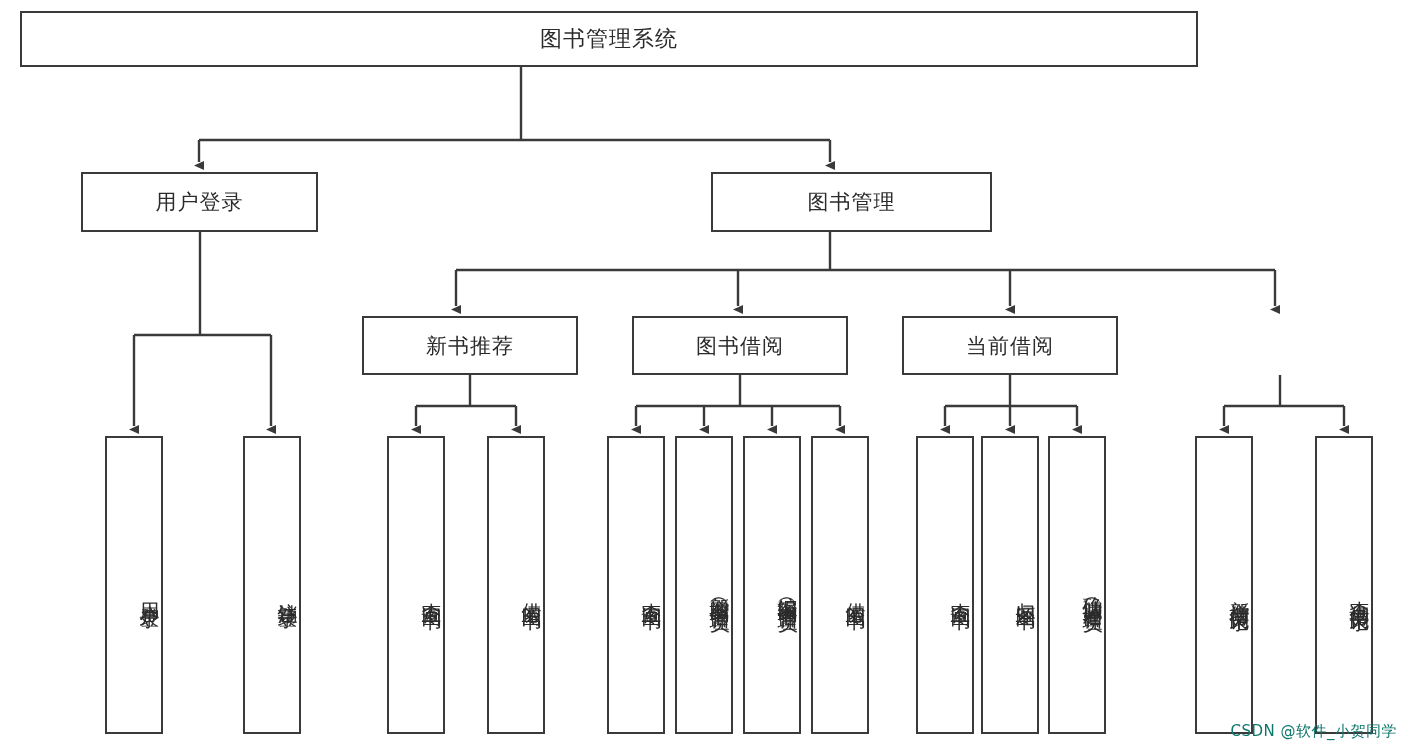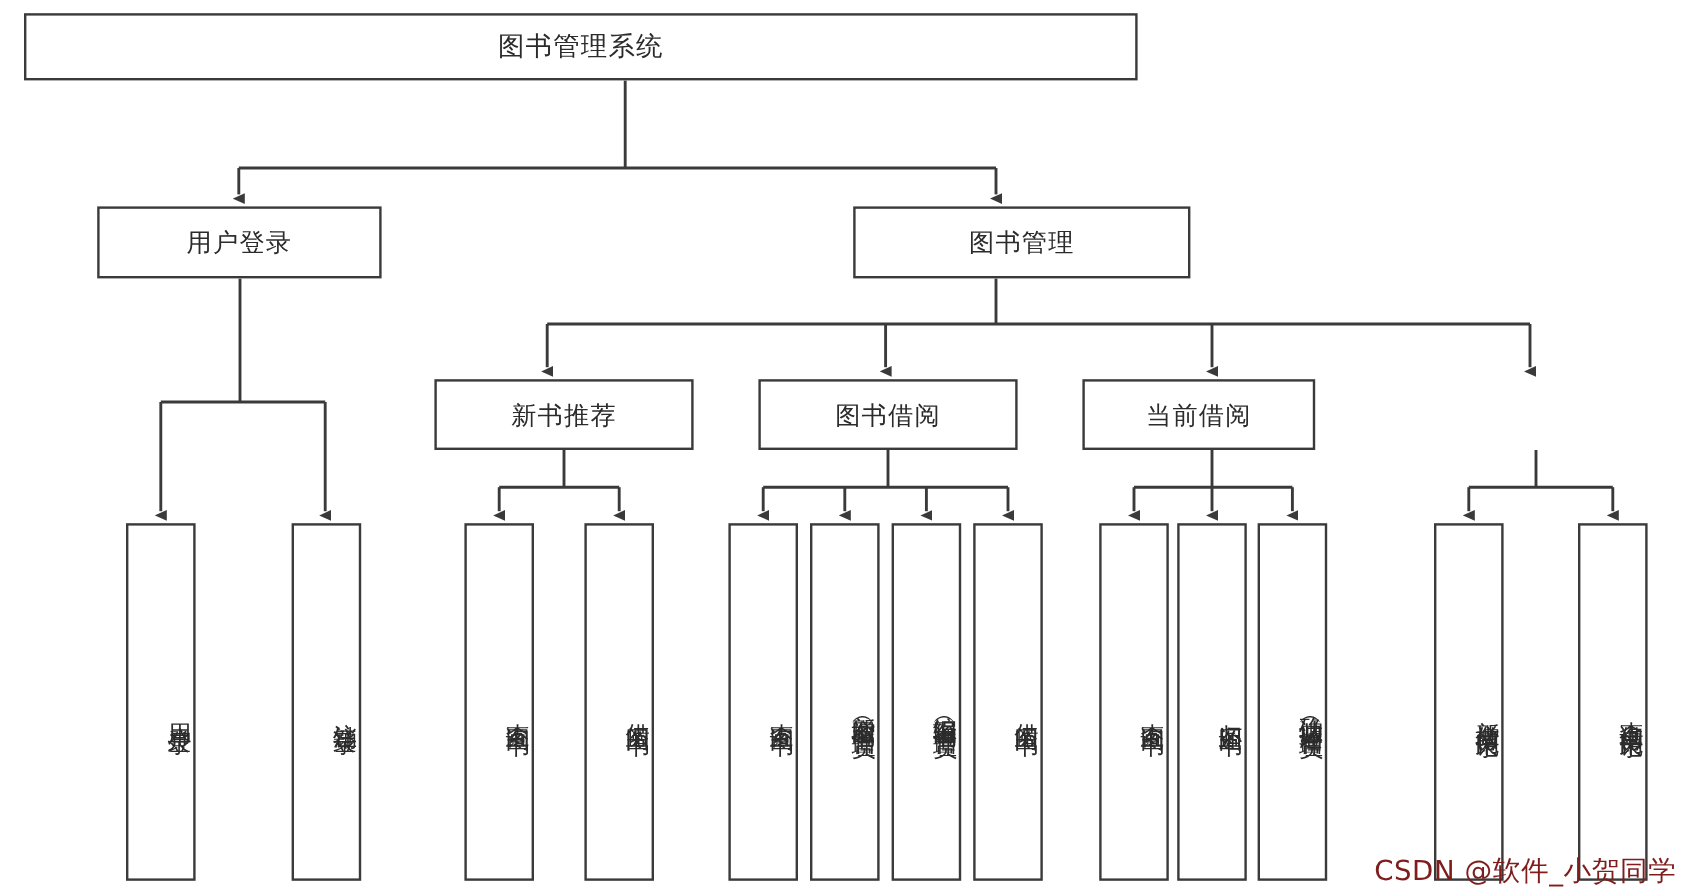--- a/index.html
+++ b/index.html
@@ -53,22 +53,22 @@
     letter-spacing: 2.5px;
     align-items: flex-start;
     justify-content: center;
     padding-top: 14px;
     text-align: center;
   }
   .watermark {
     position: absolute;
     right: 8px;
     bottom: 6px;
-    font-size: 23px;
-    color: #7f1d1d;
+    font-size: 15px;
+    color: #0f766e;
     letter-spacing: 0.5px;
     white-space: nowrap;
     z-index: 3;
   }
 </style>
 </head>
 <body>
 
 <div id="canvas">
 
@@ -108,28 +108,28 @@
         <path d="M945 406 L945 426" marker-end="url(#arrowhead)"></path>
         <path d="M1010 406 L1010 426" marker-end="url(#arrowhead)"></path>
         <path d="M1077 406 L1077 426" marker-end="url(#arrowhead)"></path>
         <path d="M1280 375 L1280 406"></path>
         <path d="M1224 406 L1344 406"></path>
         <path d="M1224 406 L1224 426" marker-end="url(#arrowhead)"></path>
         <path d="M1344 406 L1344 426" marker-end="url(#arrowhead)"></path>
       </g>
   </svg>
 
-  <div class="node node-h node-root" style="left: 20px; top: 11px; width: 928px; height: 56px;">图书管理系统</div>
+  <div class="node node-h node-root" style="left: 20px; top: 11px; width: 1178px; height: 56px;">图书管理系统</div>
 
   <div class="node node-h" style="left: 81px; top: 172px; width: 237px; height: 60px;">用户登录</div>
   <div class="node node-h" style="left: 711px; top: 172px; width: 281px; height: 60px;">图书管理</div>
 
   <div class="node node-h" style="left: 362px; top: 316px; width: 216px; height: 59px;">新书推荐</div>
   <div class="node node-h" style="left: 632px; top: 316px; width: 216px; height: 59px;">图书借阅</div>
-  <div class="node node-h" style="left: 902px; top: 316px; width: 194px; height: 59px;">当前借阅</div>
+  <div class="node node-h" style="left: 902px; top: 316px; width: 216px; height: 59px;">当前借阅</div>
 
   <div class="node node-v" style="left: 105px; top: 436px; width: 58px; height: 298px;">用户登录</div>
   <div class="node node-v" style="left: 243px; top: 436px; width: 58px; height: 298px;">注销登录</div>
   <div class="node node-v" style="left: 387px; top: 436px; width: 58px; height: 298px;">查询图书</div>
   <div class="node node-v" style="left: 487px; top: 436px; width: 58px; height: 298px;">借阅图书</div>
   <div class="node node-v" style="left: 607px; top: 436px; width: 58px; height: 298px;">查询图书</div>
   <div class="node node-v" style="left: 675px; top: 436px; width: 58px; height: 298px;">新增图书（管理员）</div>
   <div class="node node-v" style="left: 743px; top: 436px; width: 58px; height: 298px;">编辑图书（管理员）</div>
   <div class="node node-v" style="left: 811px; top: 436px; width: 58px; height: 298px;">借阅图书</div>
   <div class="node node-v" style="left: 916px; top: 436px; width: 58px; height: 298px;">查询图书</div>

